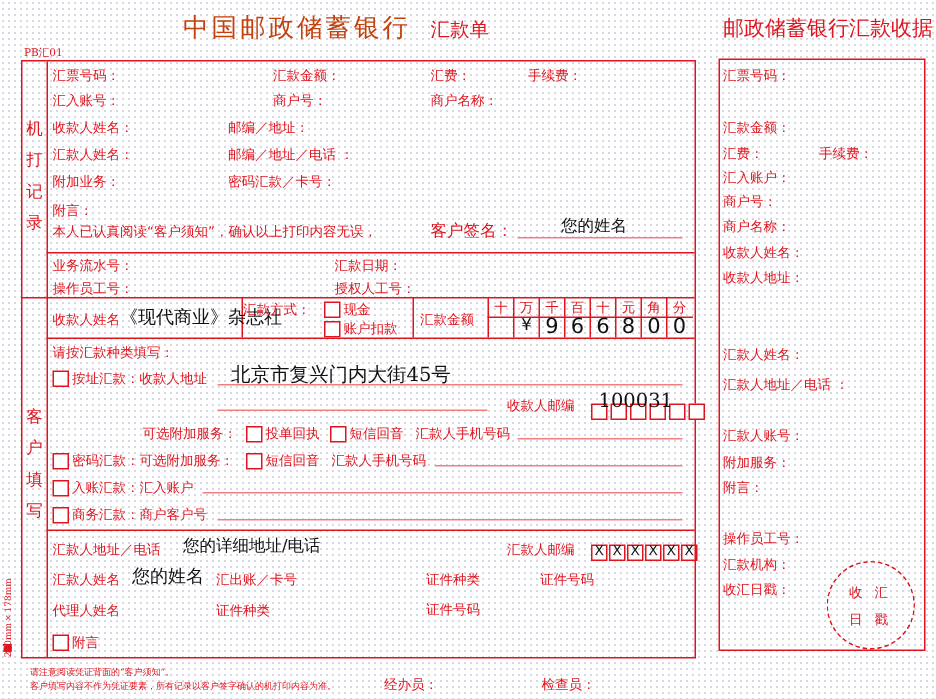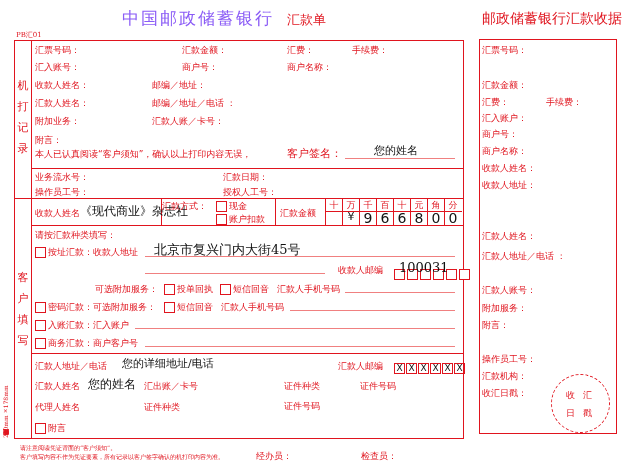--- a/index.html
+++ b/index.html
@@ -4,21 +4,21 @@
 <style>
   html,body{margin:0;padding:0;}
   body{width:624px;height:466px;position:relative;overflow:hidden;
     background-color:#fff;
     background-image:radial-gradient(#d8d8e4 0.6px, transparent 0.7px);
     background-size:4px 4px;
     font-family:"DejaVu Serif","Liberation Serif",serif;color:#e0141e;}
   .abs{position:absolute;white-space:nowrap;}
   .lbl{font-size:9px;color:#e0141e;}
   .blk{color:#111;font-family:"DejaVu Sans","Liberation Sans",sans-serif;}
-  .title{font-size:17px;letter-spacing:2px;color:#8b5cf6;font-family:"DejaVu Serif",serif;}
+  .title{font-size:17px;letter-spacing:2px;color:#c2410c;font-family:"DejaVu Serif",serif;}
   .title2{font-size:13px;color:#e0141e;font-family:"DejaVu Sans",sans-serif;}
   .box{position:absolute;border:1.5px solid #e0141e;}
   .hl{position:absolute;height:0;border-top:1px solid #e0141e;}
   .vl{position:absolute;width:0;border-left:1px solid #e0141e;}
   .ul{position:absolute;height:0;border-top:1px solid #f08080;}
   .cb{display:inline-block;width:9px;height:9px;border:1px solid #e0141e;vertical-align:middle;margin-right:2px;background:#fff;}
   .cbx{display:inline-block;width:9px;height:9px;border:1px solid #e0141e;font-size:9px;line-height:9px;text-align:center;color:#111;font-family:"DejaVu Sans",sans-serif;margin-right:1px;vertical-align:middle;}
   .vert{position:absolute;font-size:11px;width:12px;text-align:center;line-height:1;}
   .side{position:absolute;font-size:6px;writing-mode:vertical-rl;transform:rotate(180deg);color:#e0141e;}
   .amt-h{position:absolute;font-size:9px;text-align:center;width:14px;}
@@ -62,21 +62,21 @@
 <div class="abs lbl" style="left:182px;top:61px;">商户号：</div>
 <div class="abs lbl" style="left:287px;top:61px;">商户名称：</div>
 
 <div class="abs lbl" style="left:35px;top:79px;">收款人姓名：</div>
 <div class="abs lbl" style="left:152px;top:79px;">邮编／地址：</div>
 
 <div class="abs lbl" style="left:35px;top:97px;">汇款人姓名：</div>
 <div class="abs lbl" style="left:152px;top:97px;">邮编／地址／电话 ：</div>
 
 <div class="abs lbl" style="left:35px;top:115px;">附加业务：</div>
-<div class="abs lbl" style="left:152px;top:115px;">汇款人账／卡号：</div>
+<div class="abs lbl" style="left:152px;top:115px;">密码汇款／卡号：</div>
 
 <div class="abs lbl" style="left:35px;top:134px;">附言：</div>
 <div class="abs" style="left:35px;top:148px;font-size:9px;font-family:'DejaVu Sans',sans-serif;">本人已认真阅读“客户须知”，确认以上打印内容无误，</div>
 <div class="abs" style="left:287px;top:146px;font-size:11px;font-family:'DejaVu Sans',sans-serif;">客户签名：</div>
 <div class="ul" style="left:345px;top:158px;width:110px;"></div>
 <div class="abs blk" style="left:374px;top:143px;font-size:11px;">您的姓名</div>
 
 <div class="abs lbl" style="left:35px;top:171px;">业务流水号：</div>
 <div class="abs lbl" style="left:223px;top:171px;">汇款日期：</div>
 <div class="abs lbl" style="left:35px;top:186px;">操作员工号：</div>

